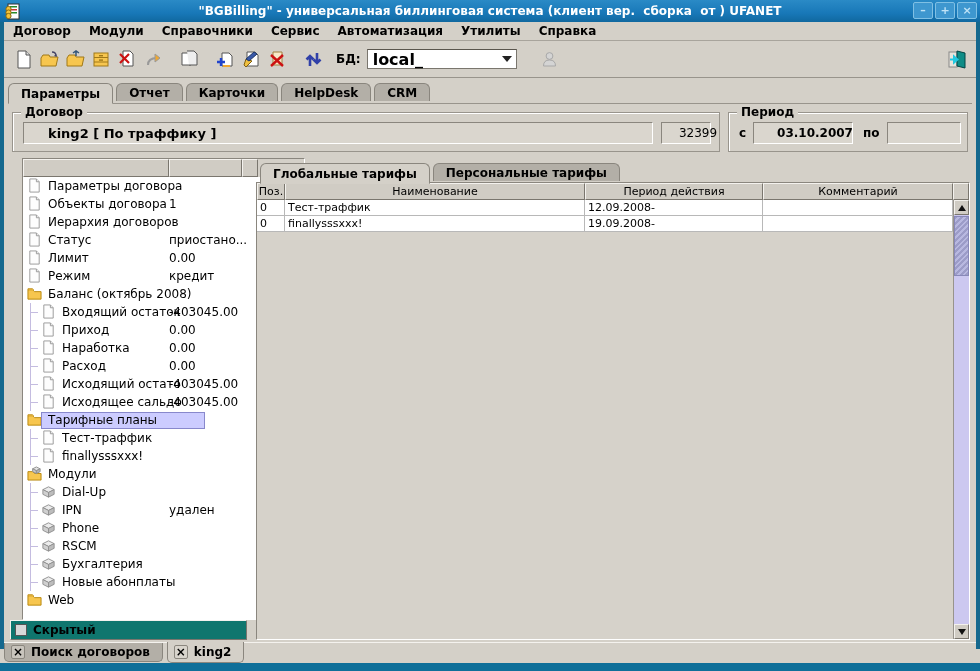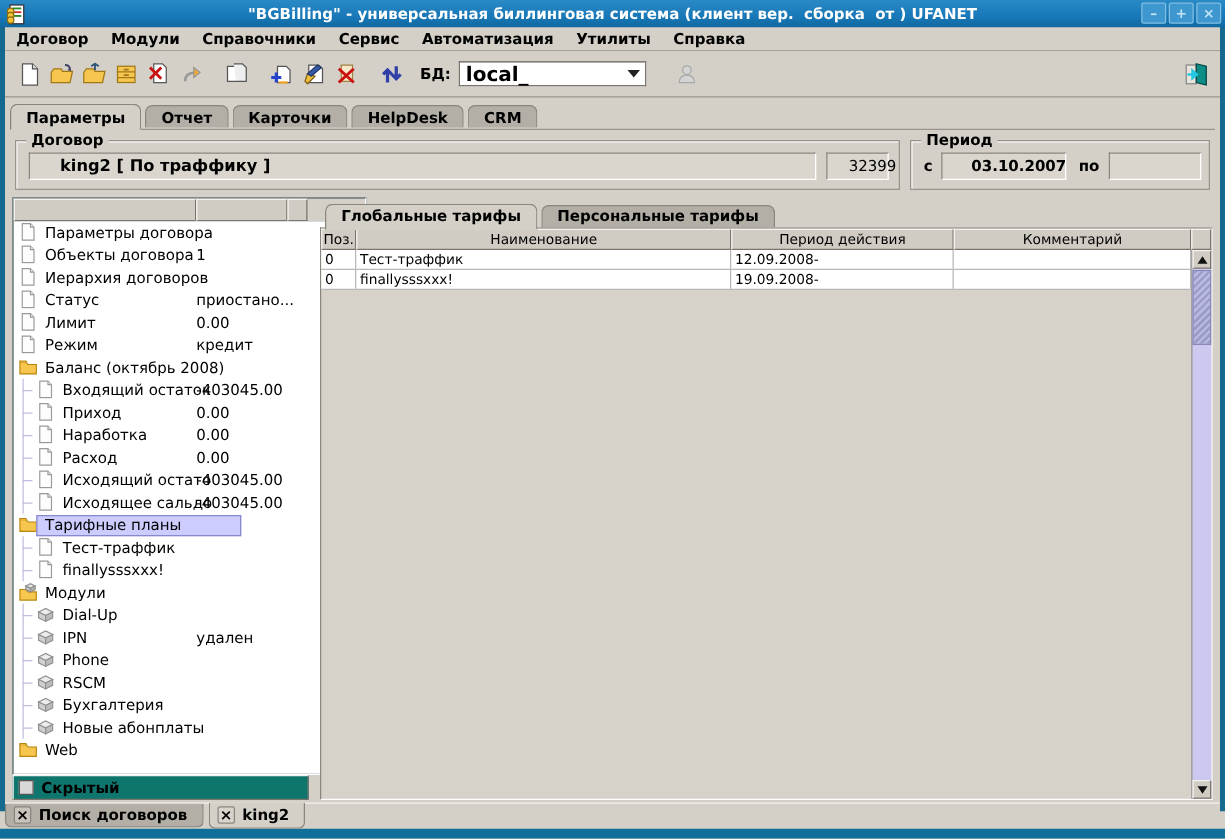--- a/index.html
+++ b/index.html
@@ -34,43 +34,43 @@
   .tsep { width:10px; height:24px; }
   .db-label { font-weight:bold; font-size:12px; margin:0 6px 0 10px; }
   .combo { width:150px; height:20px; background:#fff; border:1px solid #7a766e;
     border-top-color:#5a564e; display:flex; align-items:center; position:relative; }
   .combo .val { font-weight:bold; font-size:16px; padding-left:5px; flex:1; }
   .combo .arrow { width:18px; height:100%; display:flex; align-items:center; justify-content:center; }
   .combo .arrow:before { content:""; border:5px solid transparent; border-top:6px solid #222; margin-top:5px; }
   .spacer { flex:1; }
 
   
-  .tabstrip { position:absolute; display:flex; align-items:center; }
+  .tabstrip { position:absolute; display:flex; align-items:flex-start; }
   .tabstrip.main { left:8px; top:83px; width:964px; height:21px; border-bottom:1px solid #98948c; }
   .tab { display:flex; align-items:center; padding:0 12px; background:#b3afa7; border:1px solid #8a867e;
     border-bottom:none; border-radius:6px 6px 0 0; margin-right:3px; font-weight:bold; font-size:12px; height:18px; }
   .tab.active { background:#d4d0c8; height:21px; margin-bottom:-1px; border-bottom:1px solid #d4d0c8; z-index:2; }
 
   
   .groupbox { position:absolute; border:1px solid #98948c; box-shadow:1px 1px 0 #ffffff inset; }
   .groupbox .legend { position:absolute; top:-8px; left:8px; background:#d4d0c8; padding:0 4px;
     font-weight:bold; font-size:12px; }
   .gb-contract { left:12px; top:112px; width:708px; height:40px; }
   .gb-period   { left:728px; top:112px; width:240px; height:40px; }
   .field { background:#dad6ce; border:1px solid #8a867e; border-bottom-color:#fff; border-right-color:#fff;
     font-size:13px; display:flex; align-items:center;padding-left:24px; }
   .contract-field { position:absolute; left:10px; top:9px; width:630px; height:22px; font-weight:bold; }
   .contract-id { position:absolute; left:648px; top:9px; width:50px; height:22px; justify-content:center; font-size:12px; }
   .gb-period .lbl { font-weight:bold; font-size:12px; position:absolute; top:13px; }
   .period-from { position:absolute; left:24px; top:9px; width:100px; height:22px; font-weight:bold; font-size:12px; justify-content:center; }
   .period-to   { position:absolute; left:158px; top:9px; width:74px; height:22px; }
 
   
-  .leftpanel { position:absolute; left:10px; top:158px; width:283px; height:462px;
-    border:1px solid #8a867e; border-bottom-color:#fff; border-right-color:#fff; background:#0c4a6e; }
+  .leftpanel { position:absolute; left:22px; top:158px; width:283px; height:462px;
+    border:1px solid #8a867e; border-bottom-color:#fff; border-right-color:#fff; background:#14b8a6; }
   .tree-header { display:flex; height:18px; background:#d4d0c8; }
   .tree-header .hcell { border:1px solid; border-color:#f4f2ee #7a766e #7a766e #f4f2ee; background:#d0ccc4; }
   .tree-header .h1 { width:146px; } .tree-header .h2 { width:73px; } .tree-header .h3 { width:16px; }
   .tree-body { position:absolute; left:0; top:18px; right:16px; bottom:0; overflow:hidden; background:#fff; }
   .tree-row { height:18px; display:flex; align-items:center; position:relative; font-size:12px; white-space:nowrap; }
   .tree-row .conn { width:16px; height:18px; position:relative; flex:none; }
   .tree-row .conn:before { content:""; position:absolute; left:7px; top:0; bottom:0; border-left:1px solid #c4bce0; }
   .tree-row .conn:after  { content:""; position:absolute; left:7px; top:9px; width:8px; border-top:1px solid #c4bce0; }
   .tree-row .icon { width:16px; height:16px; flex:none; margin:0 2px 0 2px; }
   .tree-row .icon svg { width:15px; height:15px; }

